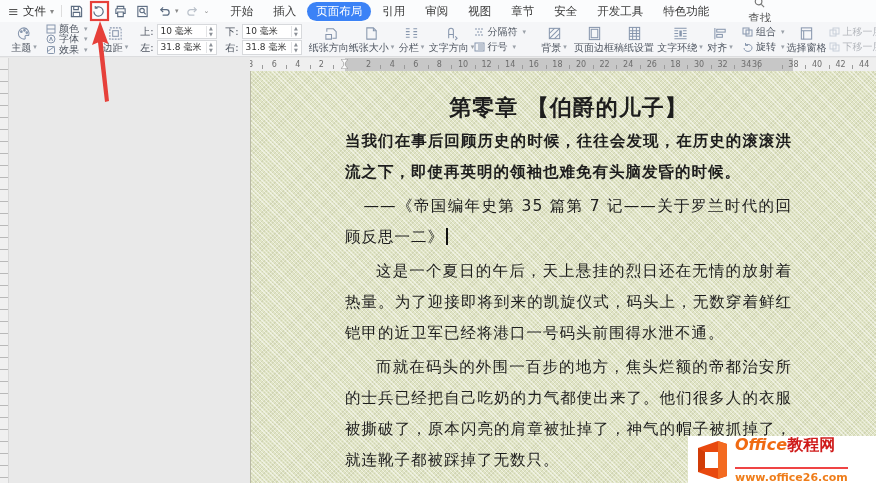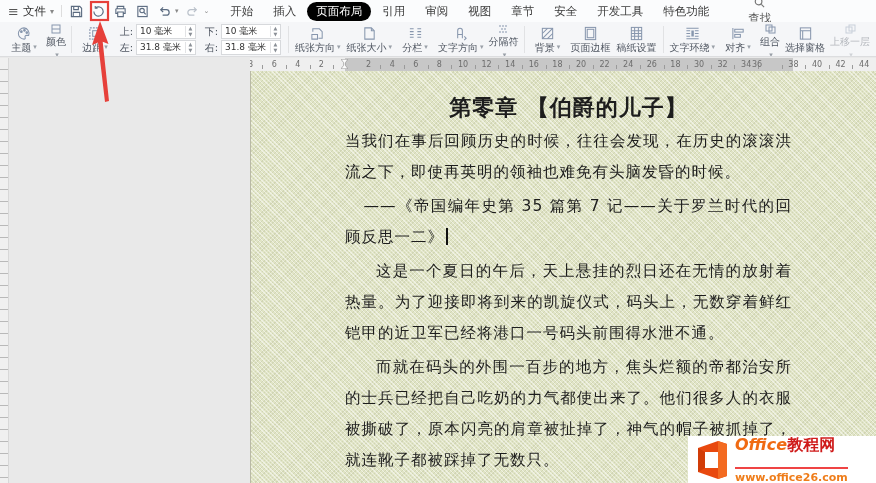--- a/index.html
+++ b/index.html
@@ -13,33 +13,33 @@
   .hamburger{font-size:13px;color:#555;}
   .mb-caret{font-size:8px;color:#888;}
   .mb-divider{width:1px;height:12px;background:#ddd;margin:0 7px;}
   .qat{display:flex;align-items:center;gap:7px;}
   .qat .ic{width:15px;height:15px;display:flex;align-items:center;justify-content:center;color:#5b6b80;}
   .qat svg{display:block;}
   .undo-caret{font-size:7px;color:#888;margin-left:-4px;}
   .dis{opacity:.4;}
   .tabs{display:flex;align-items:center;gap:2px;margin-left:12px;}
   .tab{padding:2px 9px;border-radius:10px;color:#3a3a3a;white-space:nowrap;cursor:default;}
-  .tab.active{background:#000000;color:#fff;}
+  .tab.active{background:#3b82f6;color:#fff;}
   .searchbox{display:flex;align-items:center;gap:3px;margin-left:30px;color:#555;flex-direction:column;}
 
   
   .ribbon{position:absolute;top:22px;left:0;right:0;height:35px;background:#f5f6f8;
           border-bottom:1px solid #dcdddf;display:flex;align-items:stretch;padding:2px 2px 1px 4px;
           font-size:10px;color:#4e5560;overflow:hidden;box-sizing:border-box;}
   .rsep{width:1px;background:#e1e2e4;margin:2px 3px;}
   .bigbtn{display:flex;flex-direction:column;align-items:center;justify-content:space-between;
           padding:2px 3px;min-width:34px;white-space:nowrap;}
   .bigbtn .blabel{display:flex;align-items:center;line-height:11px;}
   .smallcol{display:flex;flex-direction:column;justify-content:space-around;padding:0 2px;}
-  .smallbtn{display:flex;align-items:center;gap:3px;white-space:nowrap;line-height:10px;flex-direction:column;}
+  .smallbtn{display:flex;align-items:center;gap:3px;white-space:nowrap;line-height:10px;}
   .dd::after{content:"▾";font-size:7px;color:#9aa0a8;margin-left:2px;}
   .ribicon{flex:0 0 auto;}
   
   .mgrid{display:grid;grid-template-columns:auto auto;grid-template-rows:15px 15px;
          column-gap:8px;row-gap:1px;align-content:center;padding:0 4px;}
   .mcell{display:flex;align-items:center;gap:3px;}
   .mcell .mlabel{width:14px;text-align:right;}
   .spin{display:flex;align-items:center;width:58px;height:13px;background:#fff;
         border:1px solid #d7d9dc;font-size:9px;color:#333;}
   .spin .sval{flex:1;padding-left:3px;white-space:nowrap;overflow:hidden;}
@@ -424,21 +424,21 @@
         <span class="rtick" style="left: 578.8px;"></span>
         <span class="rnum" style="left: 590.6px;">42</span>
         <span class="rtick" style="left: 602.4px;"></span>
         <span class="rnum" style="left: 614.2px;">44</span>
       </div>
 
     <div class="page">
       <div class="doc-inner">
         <div class="doc-title">第零章 【伯爵的儿子】</div>
         <div>
-            <p class="para" style="text-indent: 0em;">当我们在事后回顾历史的时候，往往会发现，在历史的滚滚洪流之下，即使再英明的领袖也难免有头脑发昏的时候。</p>
+            <p class="para" style="text-indent: 0em; font-weight: bold;">当我们在事后回顾历史的时候，往往会发现，在历史的滚滚洪流之下，即使再英明的领袖也难免有头脑发昏的时候。</p>
             <p class="para" style="text-indent: 1.2em;">——《帝国编年史第 35 篇第 7 记——关于罗兰时代的回顾反思一二》<span class="caret"></span></p>
             <p class="para" style="text-indent: 2em;">这是一个夏日的午后，天上悬挂的烈日还在无情的放射着热量。为了迎接即将到来的凯旋仪式，码头上，无数穿着鲜红铠甲的近卫军已经将港口一号码头前围得水泄不通。</p>
             <p class="para" style="text-indent: 2em;">而就在码头的外围一百步的地方，焦头烂额的帝都治安所的士兵已经把自己吃奶的力气都使出来了。他们很多人的衣服被撕破了，原本闪亮的肩章被扯掉了，神气的帽子被抓掉了，就连靴子都被踩掉了无数只。</p>
             <p class="para" style="text-indent: 2em;">他们一个个拼尽了全力，才勉强维持住了码头前拥挤的秩序。</p>
           </div>
       </div>
 
       <div class="watermark">
         <svg width="36" height="40" viewBox="0 0 36 40">
           <path d="M4 8 L24 1 L33 4 L33 36 L24 39 L4 32 Z" fill="#e8490f"></path>

